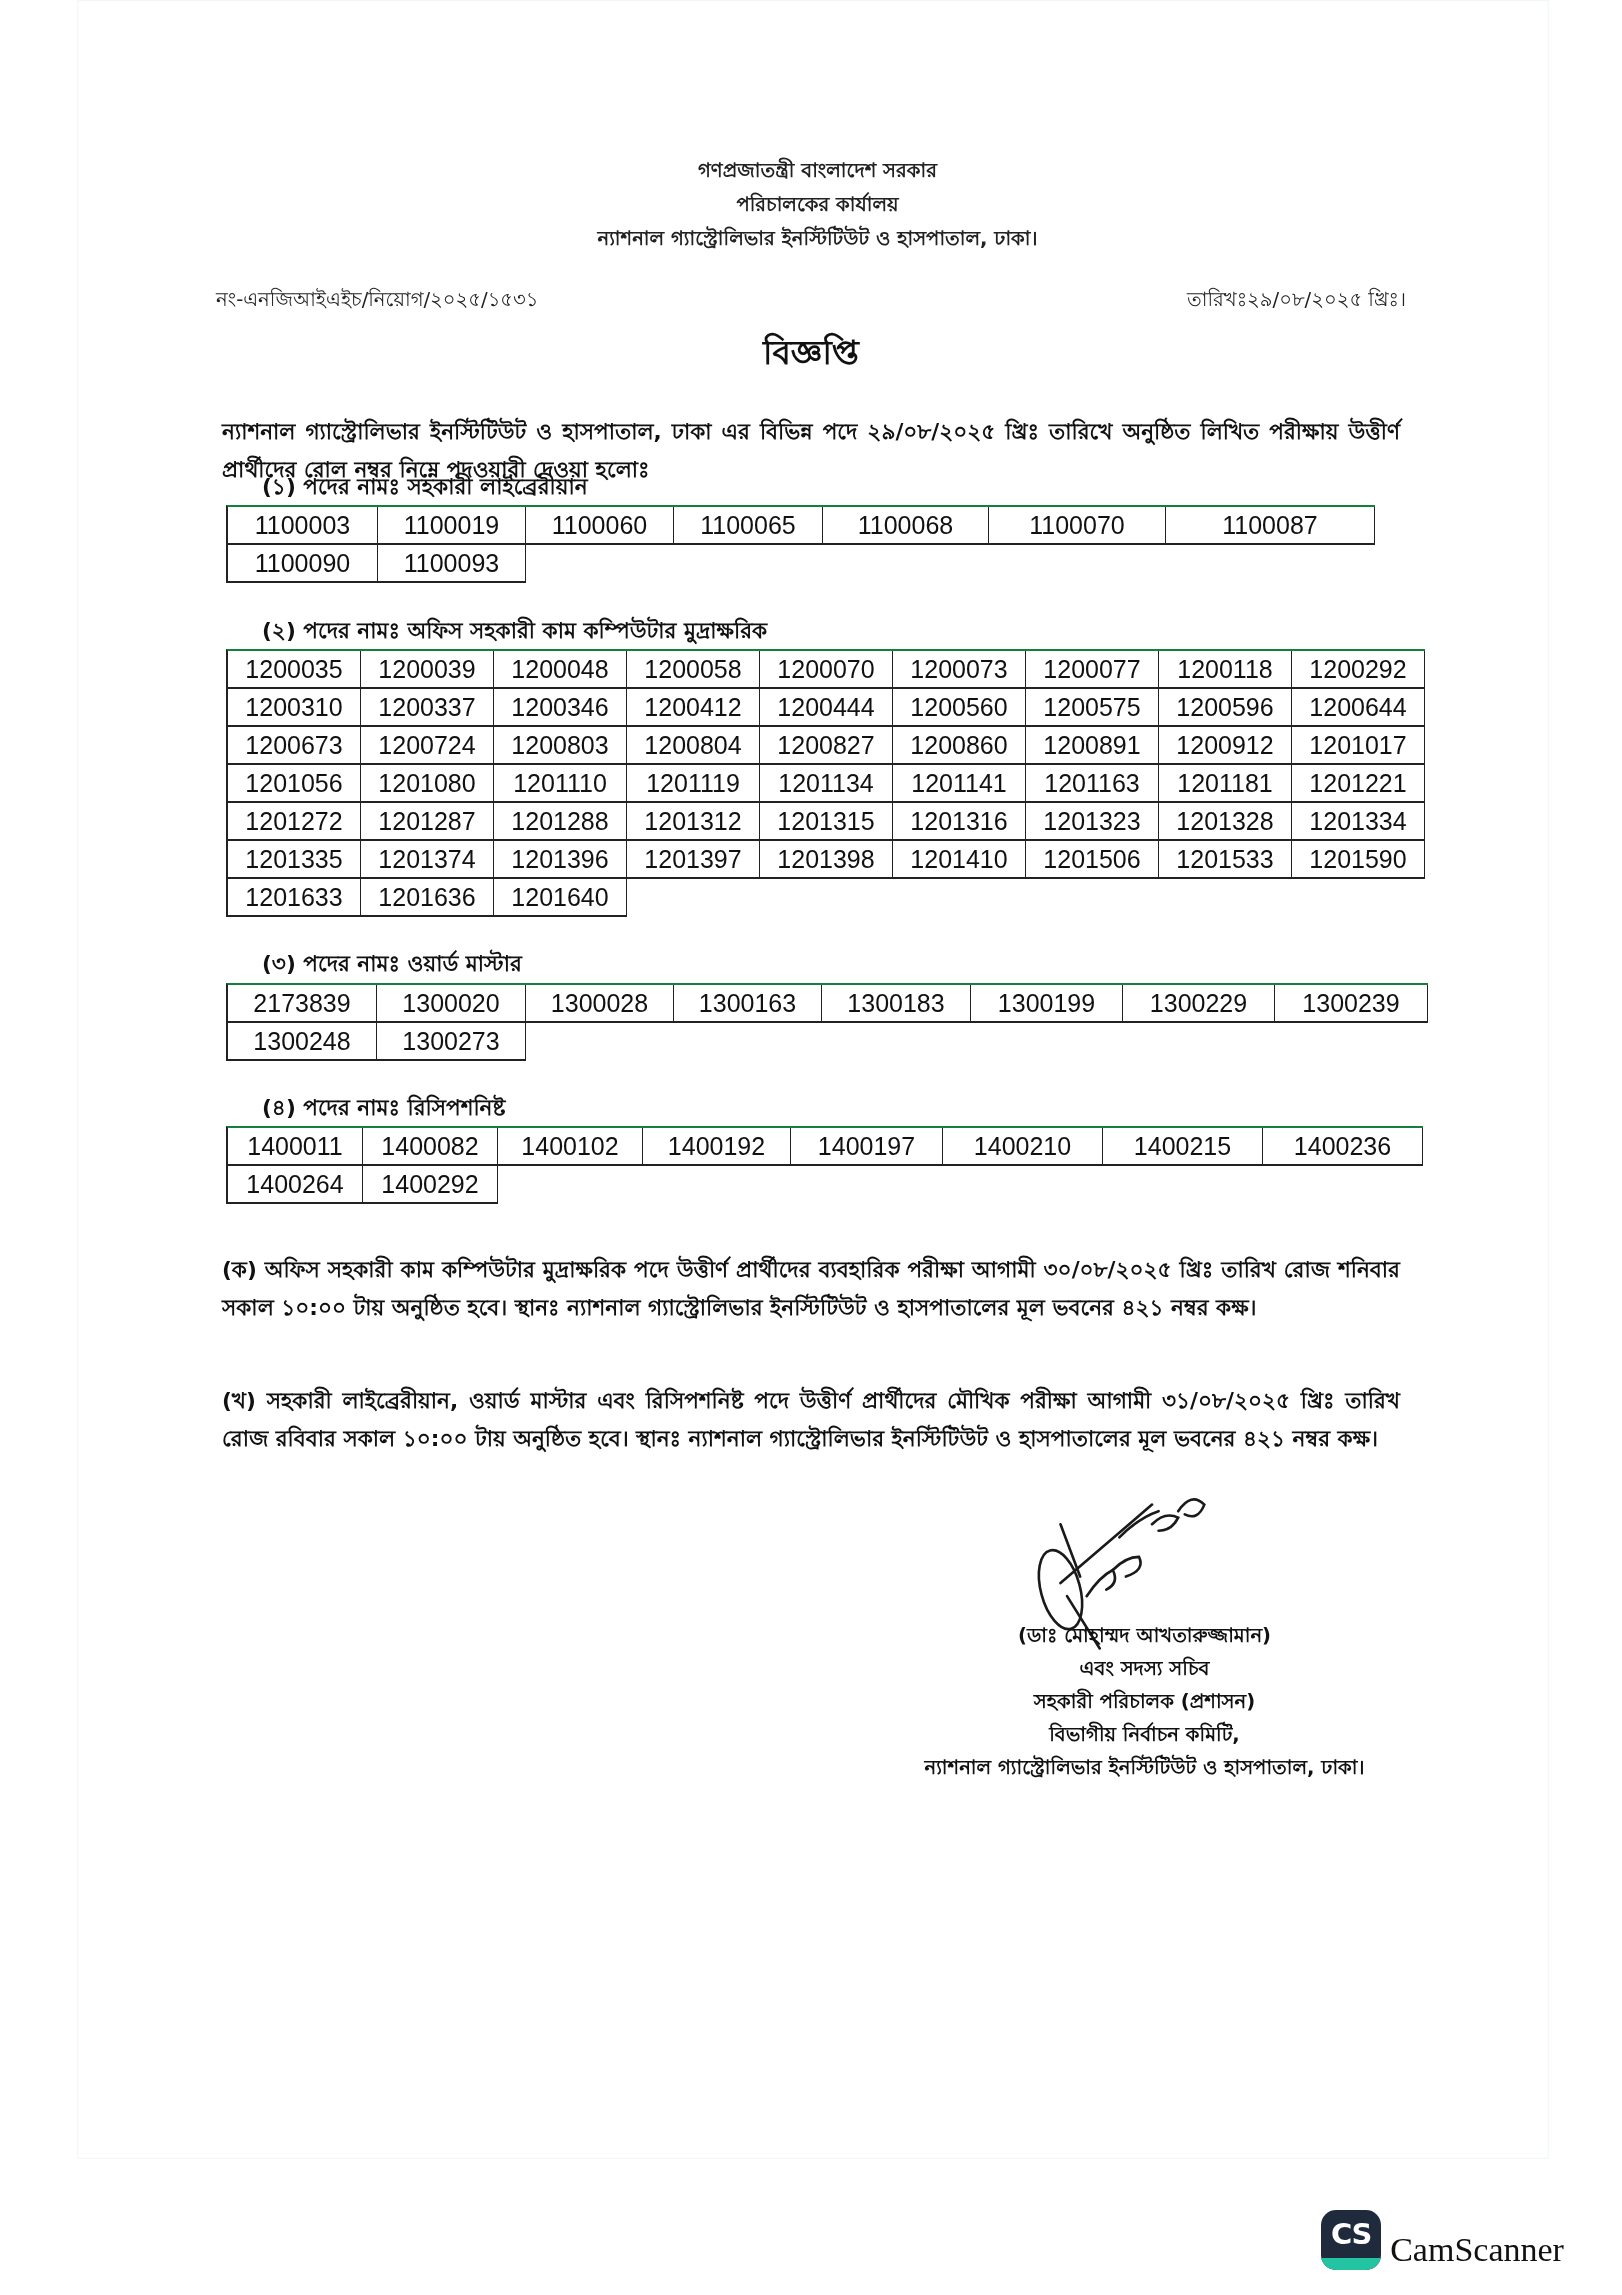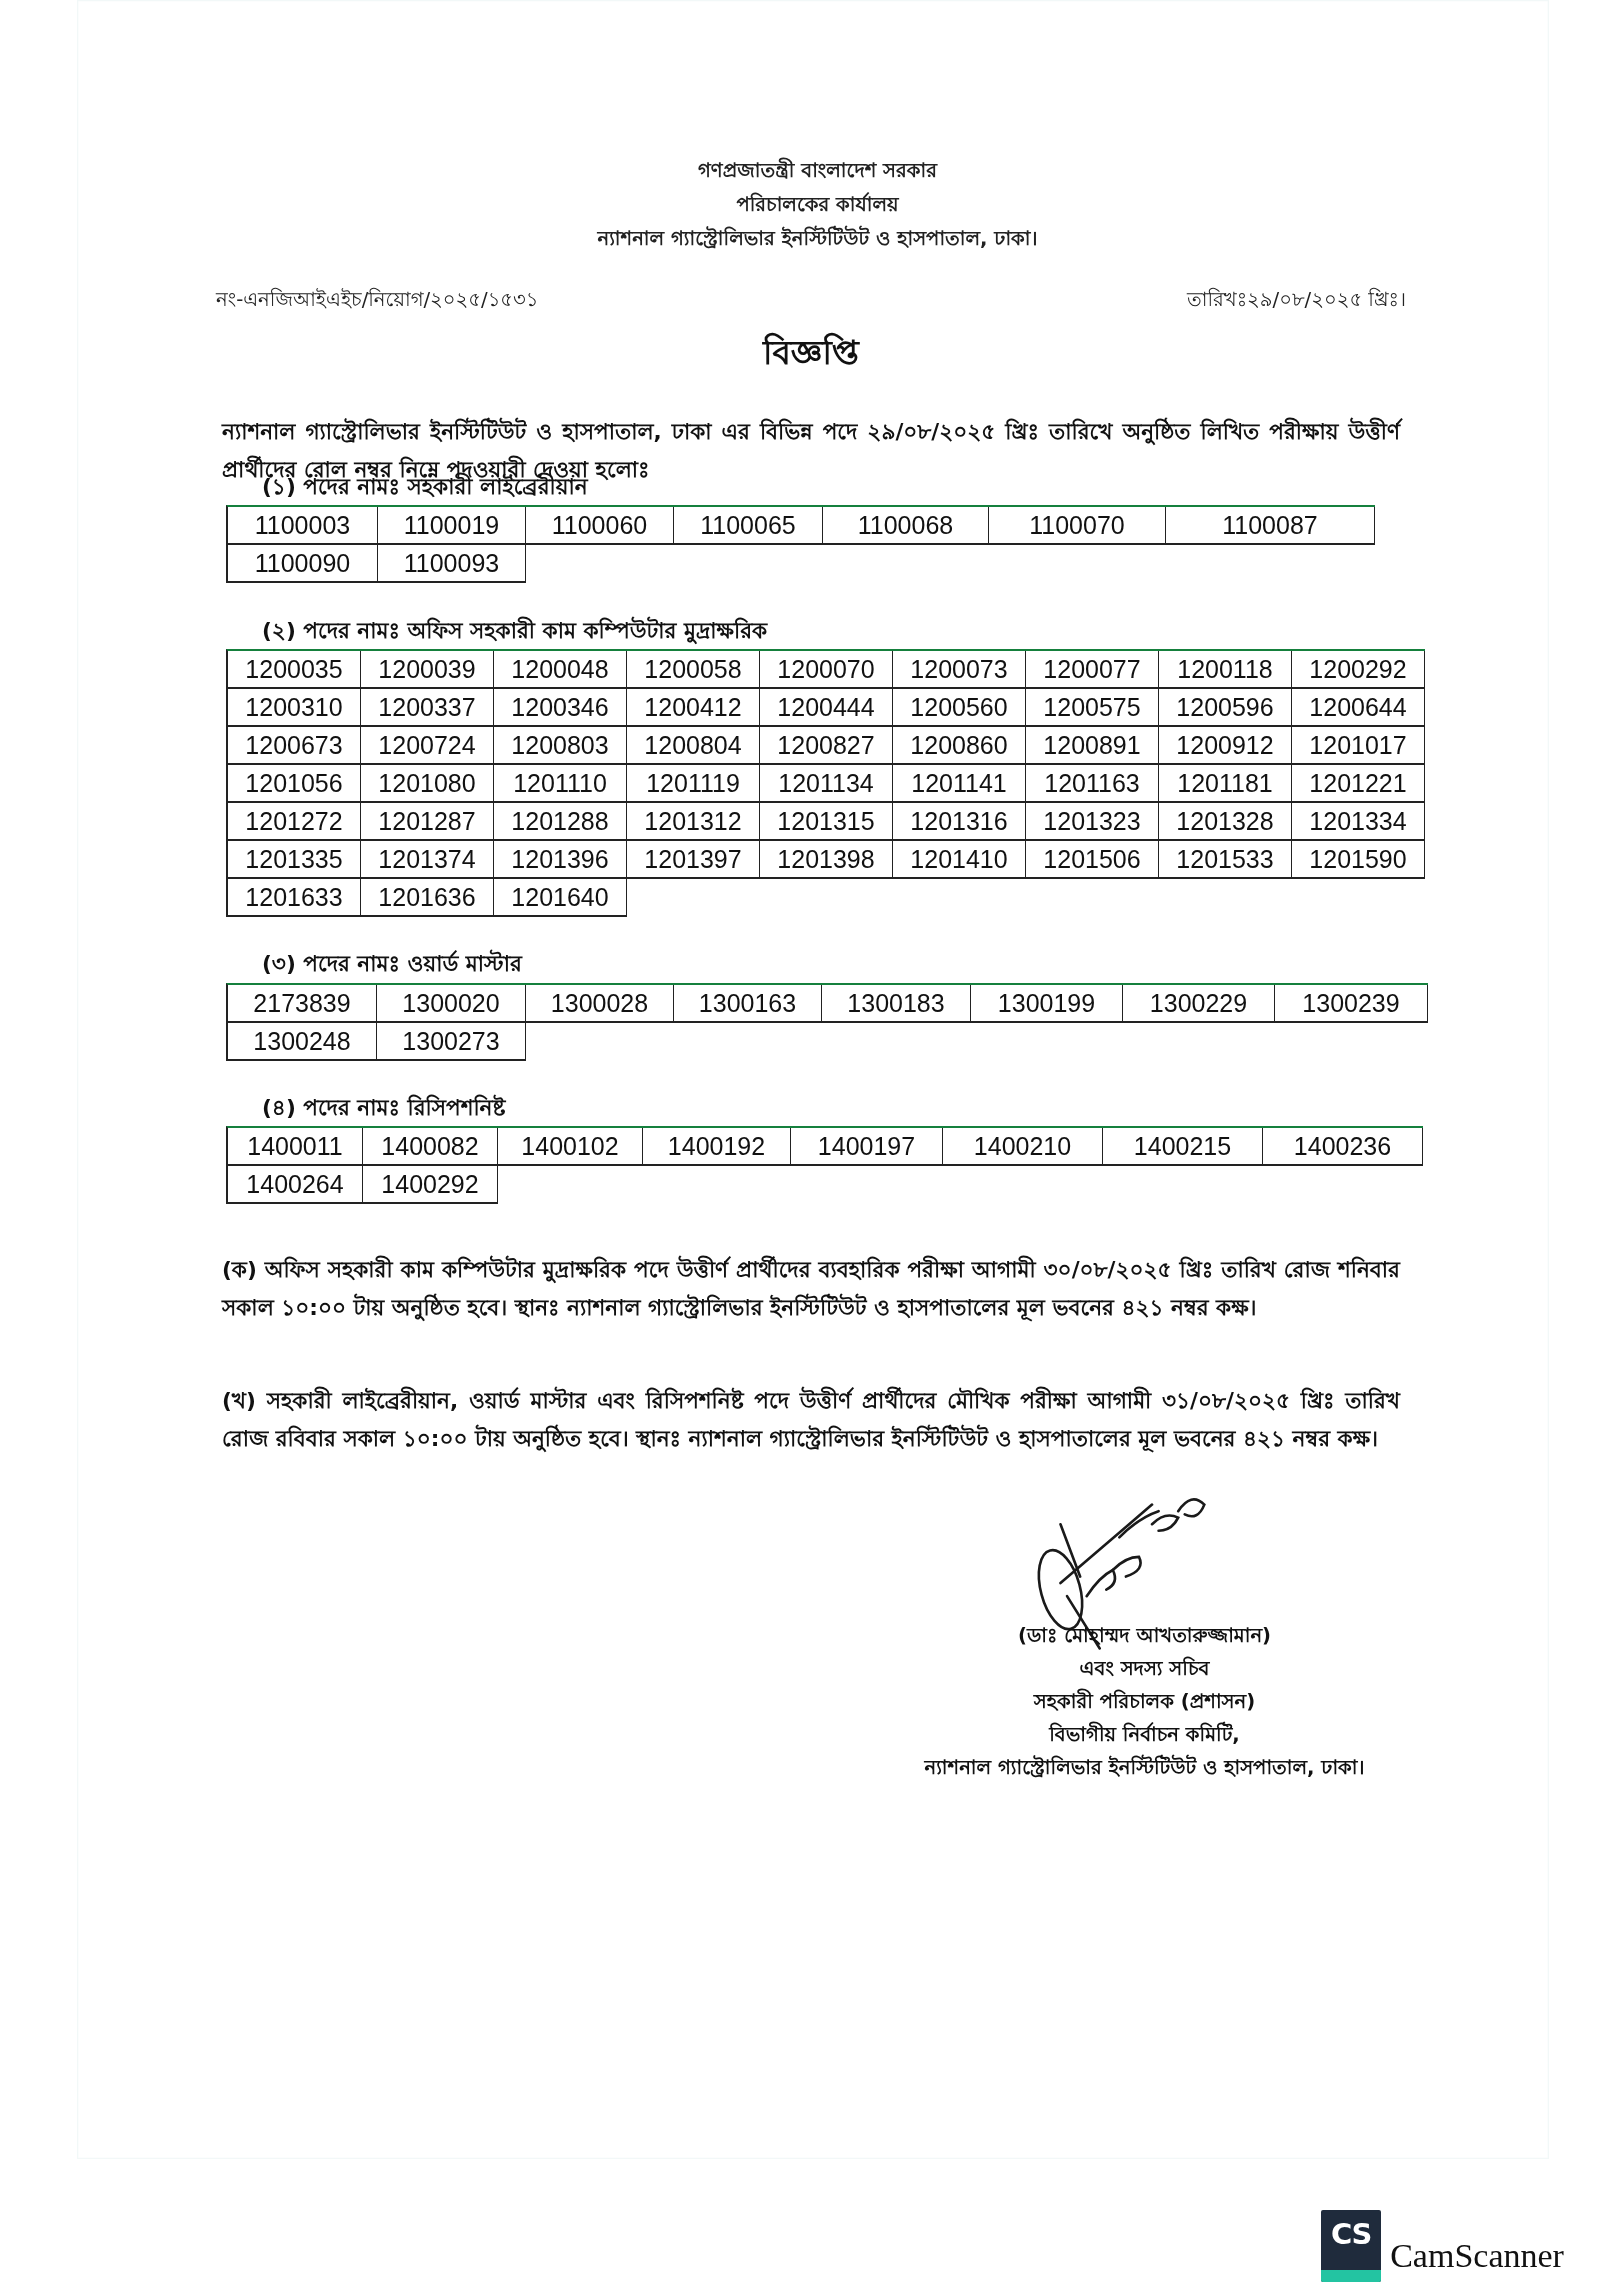--- a/index.html
+++ b/index.html
@@ -13,21 +13,21 @@
     .title { position: absolute; left: 0; right: 0; top: 327px; text-align: center; font-size: 33px; font-weight: bold; }
     .intro { position: absolute; left: 222px; width: 1178px; top: 379px; font-size: 21.6px; line-height: 38px; font-weight: bold; text-align: justify; margin-top: 34px; }
     .section-title { position: absolute; left: 222px; font-size: 21.6px; font-weight: bold; margin-left: 40px; }
     .roll-grid { position: absolute; left: 226px; display: grid; border-top: 2px solid #15803d; border-left: 2px solid #222; }
     .roll-cell { border-right: 1.3px solid #222; border-bottom: 2px solid #222; height: 38px; display: flex; align-items: center; justify-content: center; font-family: "Liberation Sans", sans-serif; font-size: 25px; background: #fff; box-sizing: border-box; }
     .note { position: absolute; left: 222px; width: 1178px; font-size: 21.6px; line-height: 38px; font-weight: bold; text-align: justify; }
     .signature { position: absolute; left: 1021px; top: 1485px; width: 249px; height: 170px; }
     .sign-block { position: absolute; left: 850px; width: 589px; top: 1619px; text-align: center; }
     .sign-block .line { font-size: 19.6px; line-height: 33px; font-weight: bold; }
     .cs-logo { position: absolute; left: 1321px; top: 2210px; display: flex; align-items: center; }
-    .cs-icon { width: 60px; height: 72px; border-radius: 2px; overflow: hidden; position: relative; background: #1f2b3c; }
+    .cs-icon { width: 60px; height: 60px; border-radius: 15px; overflow: hidden; position: relative; background: #1f2b3c; }
     .cs-icon .bar { position: absolute; left: 0; right: 0; bottom: 0; height: 11.8px; background: #23c4a2; }
     .cs-icon .txt { position: absolute; left: 0; right: 0; top: 6.5px; text-align: center; color: #fff; font-family: "DejaVu Sans", sans-serif; font-weight: bold; font-size: 29px; letter-spacing: -1.3px; }
     .cs-name { margin-left: 9.2px; font-family: "Liberation Serif", serif; font-size: 34px; color: #111; margin-top: 19px; }
   </style>
 </head>
 <body>
 
 <div class="paper"></div>
 
 <div class="header">

